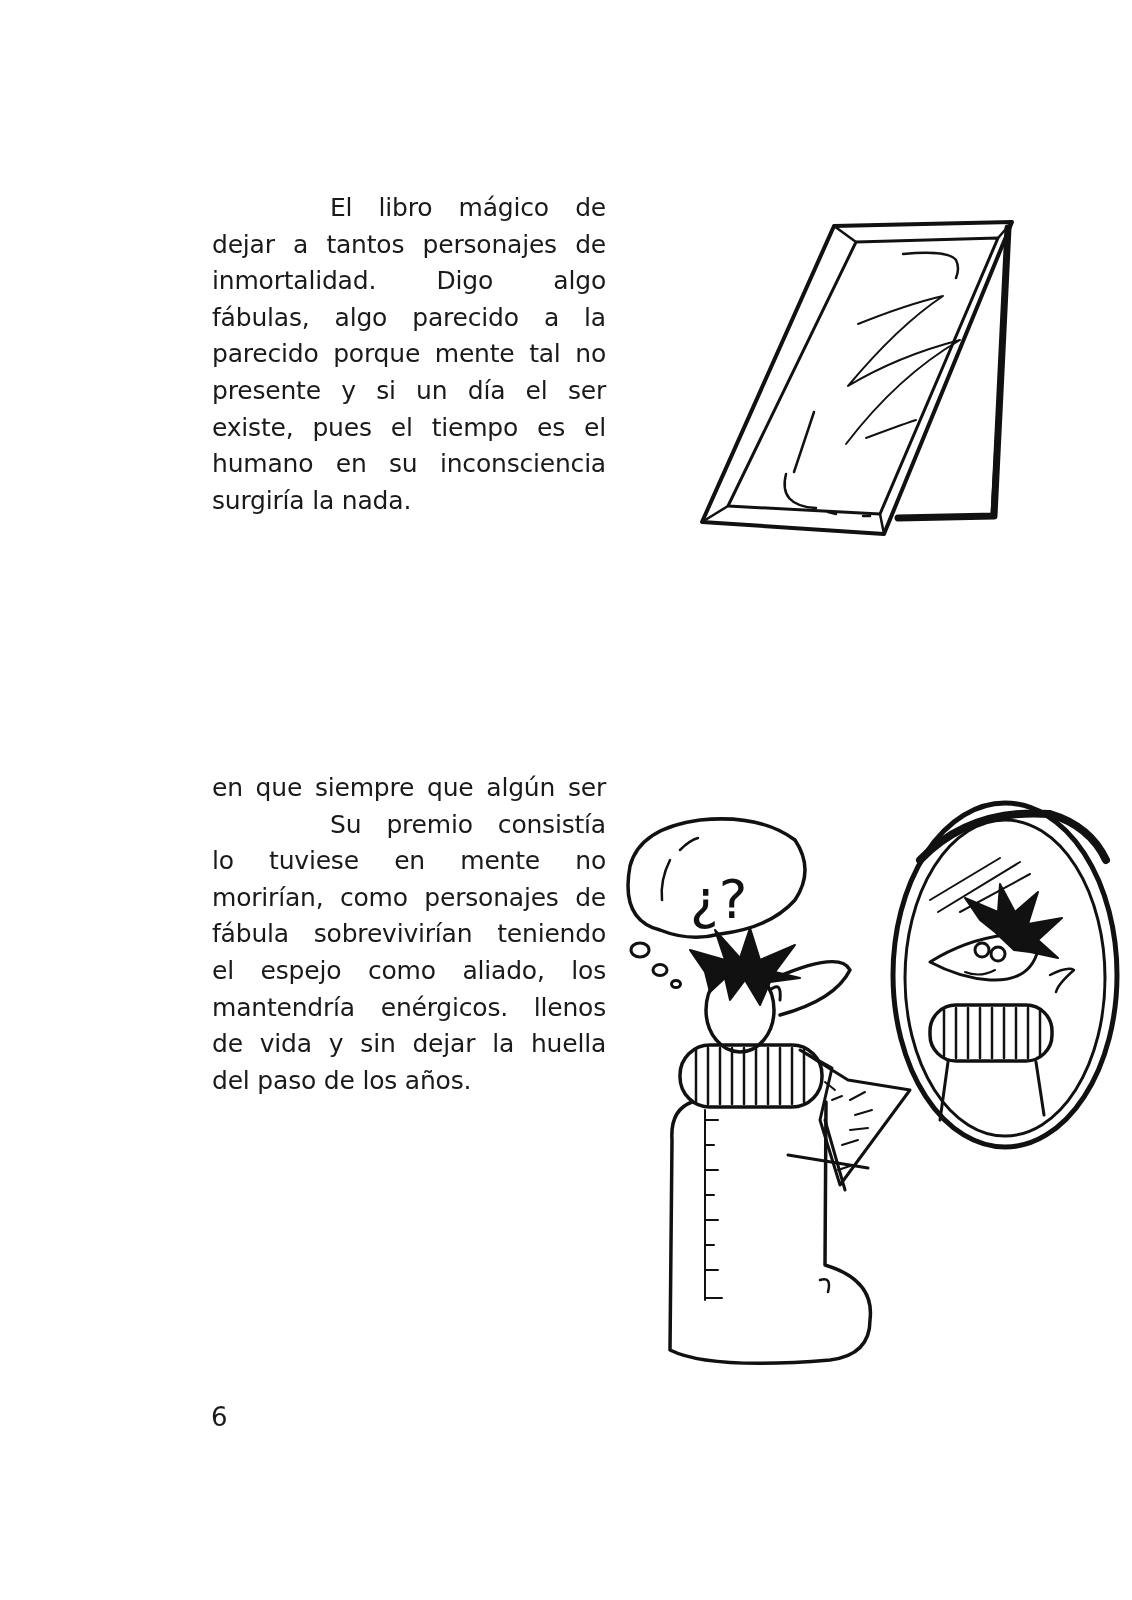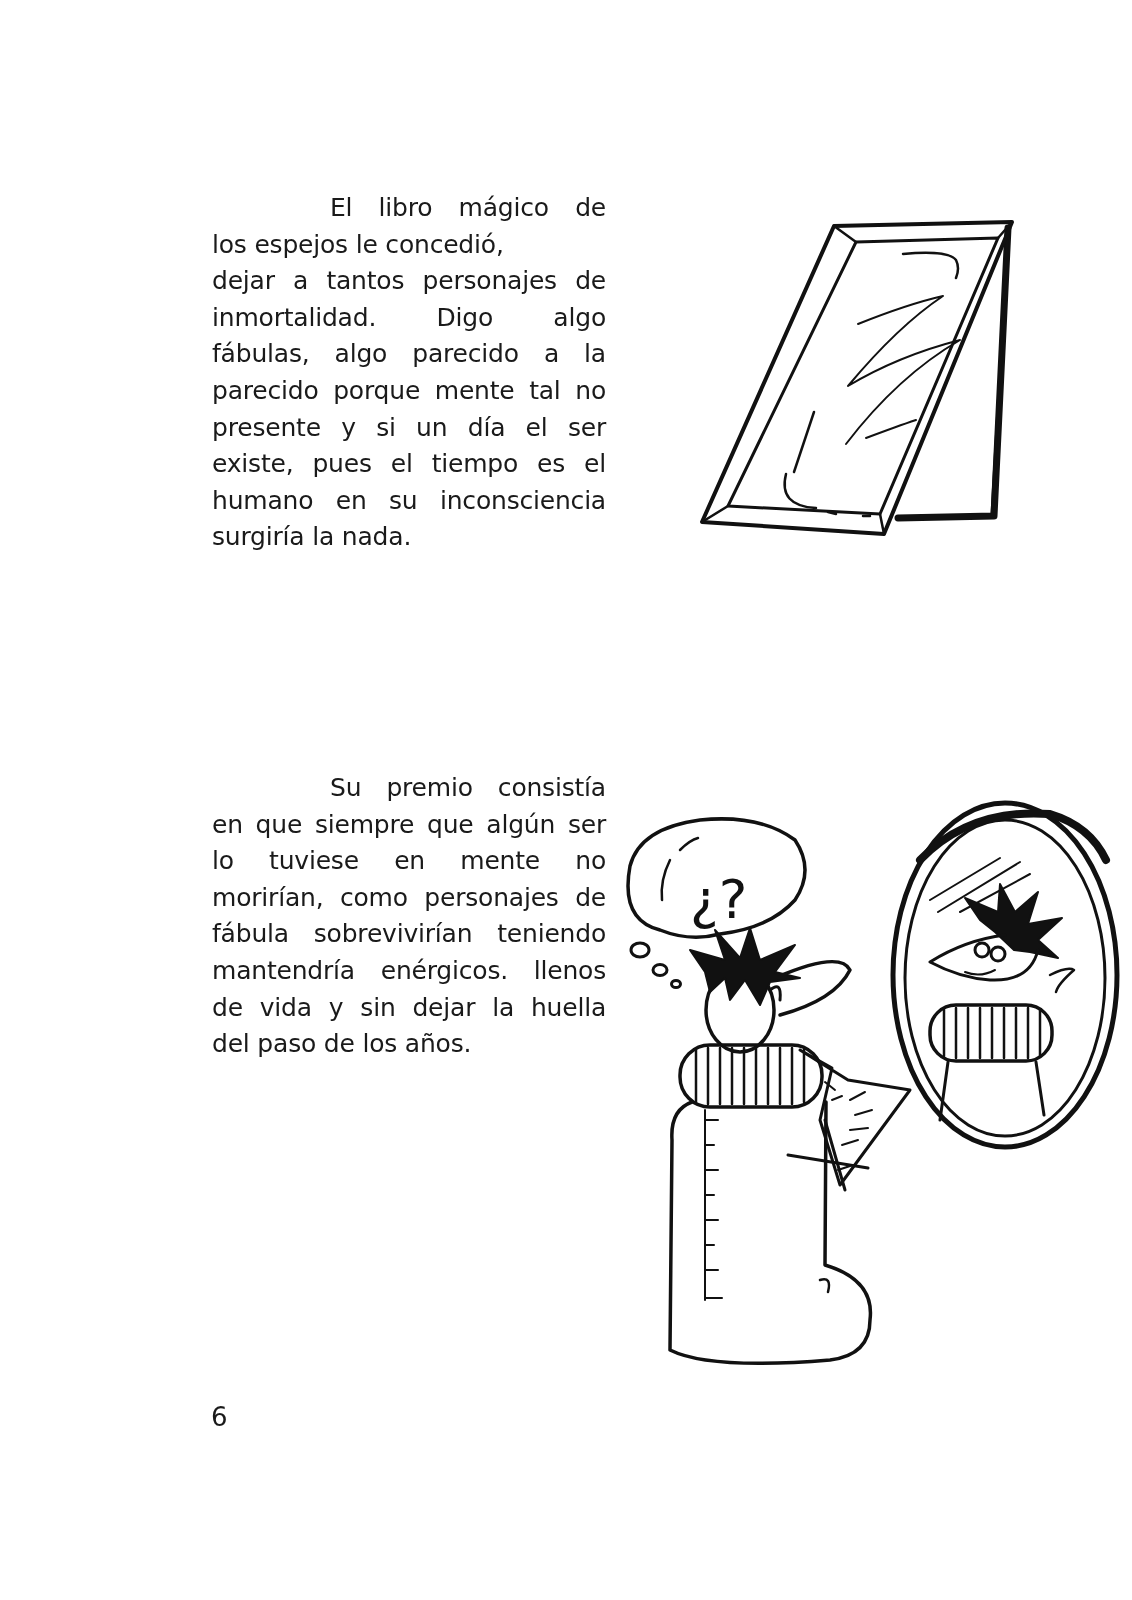--- a/index.html
+++ b/index.html
@@ -71,21 +71,20 @@
     }
     svg { display: block; }
   </style>
 </head>
 <body>
 
 <div class="page">
 
   <div class="text-block" id="block1">
     <span class="line indent">El libro mágico de</span>
-    <span class="line left">los espejos le concedió,</span>
     <span class="line">dejar a tantos personajes de</span>
     <span class="line">inmortalidad. Digo algo</span>
     <span class="line">fábulas, algo parecido a la</span>
     <span class="line">parecido porque mente tal no</span>
     <span class="line">presente y si un día el ser</span>
     <span class="line">existe, pues el tiempo es el</span>
     <span class="line">humano en su inconsciencia</span>
     <span class="line last">surgiría la nada.</span>
   </div>
 
@@ -110,25 +109,26 @@
         <path d="M168 222 Q200 210 218 204" stroke-width="2"></path>
         <path d="M116 196 L96 256" stroke-width="2.5"></path>
         <path d="M88 258 Q80 290 118 292" stroke-width="2.5"></path>
         <path d="M130 296 L138 298" stroke-width="2.5"></path>
         <path d="M165 300 L172 300" stroke-width="2.5"></path>
       </g>
     </svg>
   </div>
 
   <div class="text-block" id="block2">
+    <span class="line">en que siempre que algún ser</span>
     <span class="line indent">Su premio consistía</span>
-    <span class="line">en que siempre que algún ser</span>
     <span class="line">lo tuviese en mente no</span>
     <span class="line">morirían, como personajes de</span>
     <span class="line">fábula sobrevivirían teniendo</span>
+    <span class="line">el espejo como aliado, los</span>
     <span class="line">mantendría enérgicos. llenos</span>
     <span class="line">de vida y sin dejar la huella</span>
     <span class="line last">del paso de los años.</span>
   </div>
 
   <div class="illustration" id="character-illustration">
     <svg width="510" height="570" viewBox="0 0 510 570">
       <g fill="none" stroke="#111" stroke-linecap="round" stroke-linejoin="round">
 
         <g>

